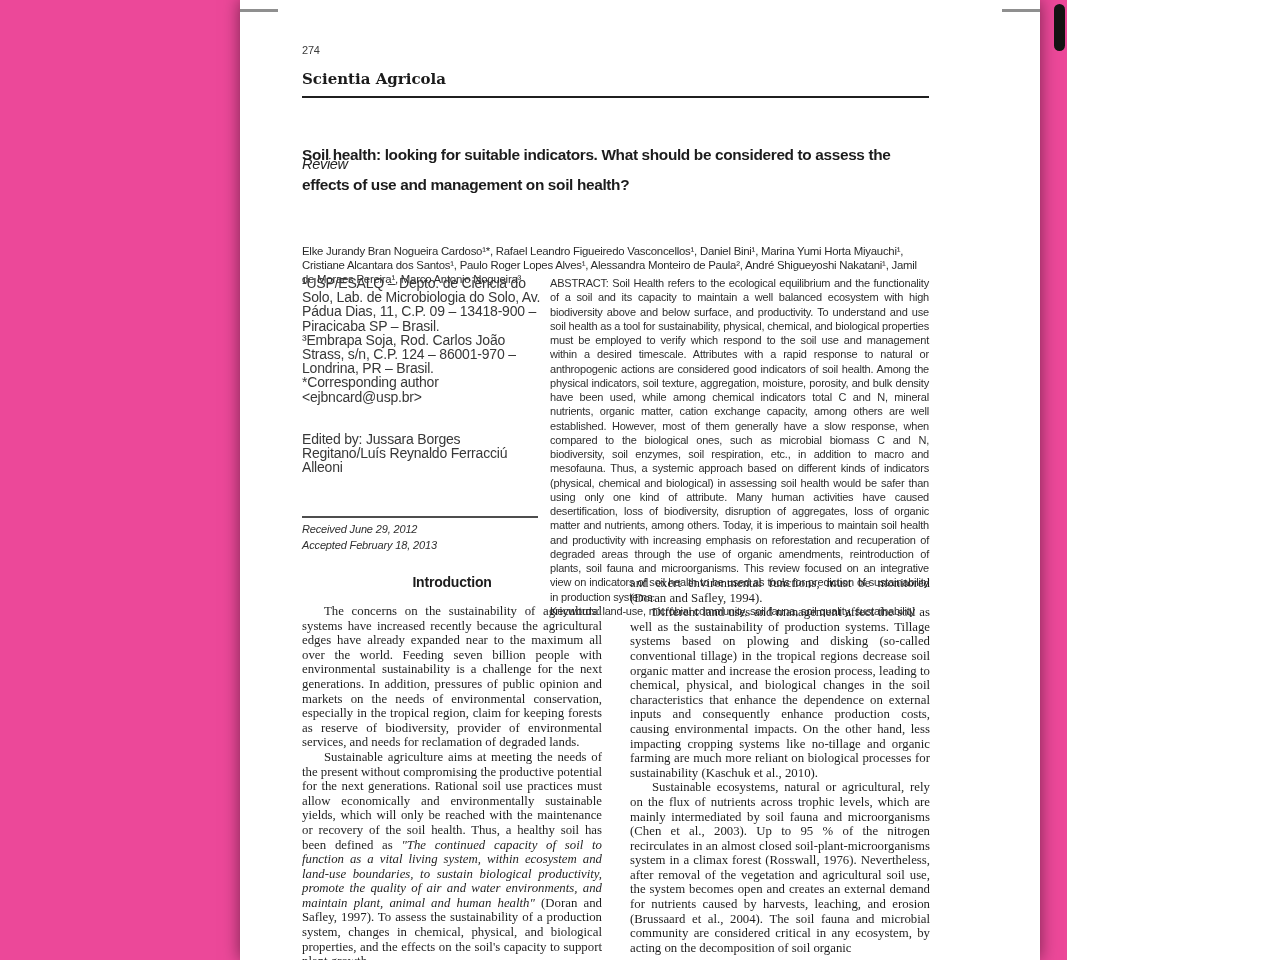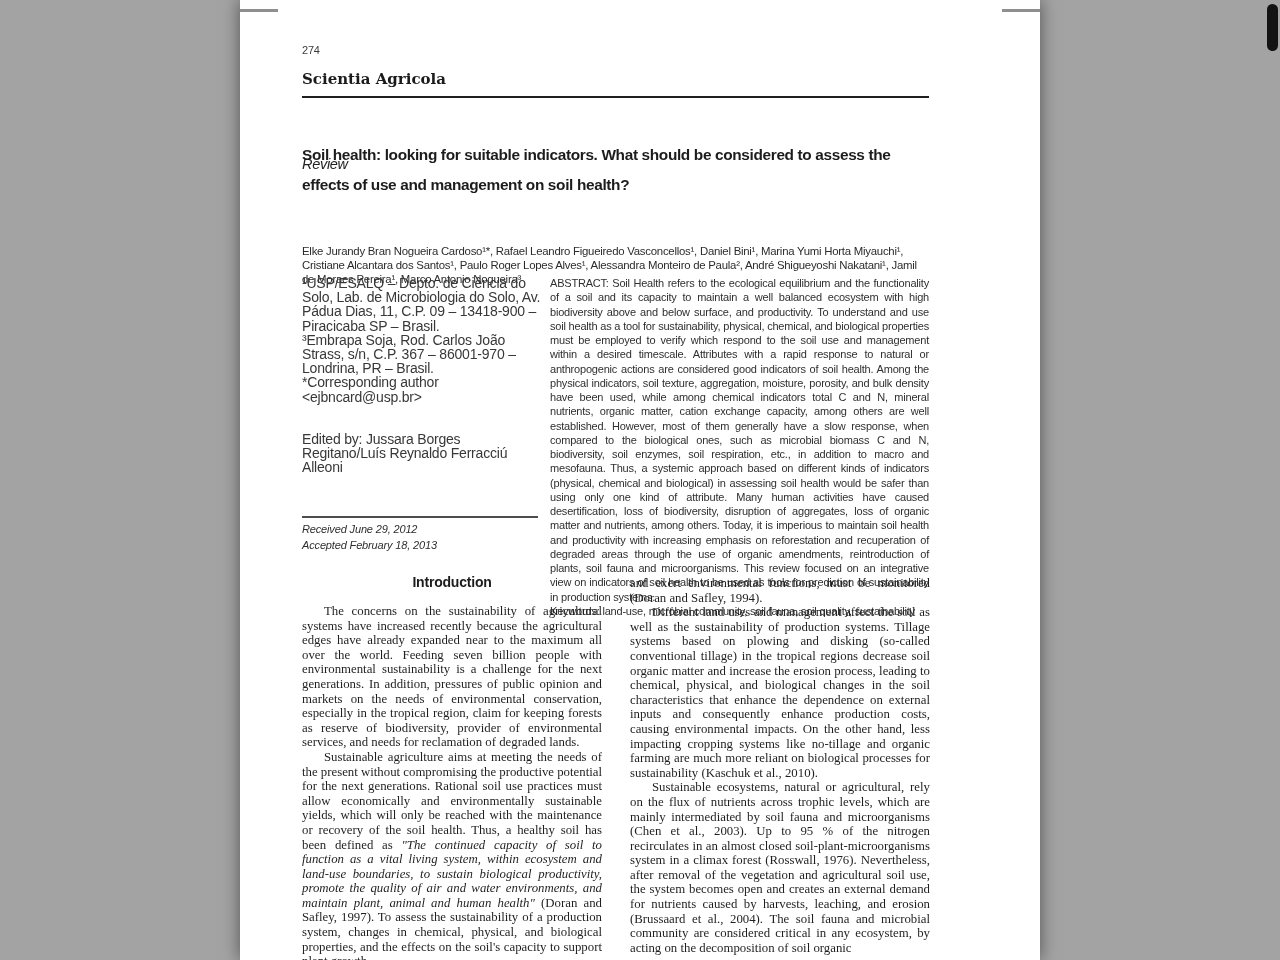--- a/index.html
+++ b/index.html
@@ -1,19 +1,19 @@
 <!DOCTYPE html>
 <html lang="en"><head>
 <meta charset="utf-8">
 <style>
   * { margin:0; padding:0; box-sizing:border-box; }
   html,body { width:1280px; height:960px; overflow:hidden; }
   body { font-family:"Liberation Sans", sans-serif; }
 
-  .viewer { position:relative; width:1280px; height:960px; background:#a3a3a3; }
+  .viewer { position:relative; width:1067px; height:960px; background:#ec4899; }
 
   .page {
     position:absolute; left:240px; top:0; width:800px; height:960px;
     background:#ffffff; overflow:hidden;
     box-shadow:0 0 16px rgba(0,0,0,.5);
   }
 
   .corner-mark { position:absolute; top:9px; width:38px; height:3px; background:#8f8f8f; }
   .corner-mark.left { left:0; }
   .corner-mark.right { right:0; }
@@ -88,21 +88,21 @@
     <div class="page-number">274</div>
     <div class="journal-name">Scientia Agricola</div>
     <div class="header-rule"></div>
 
     <div class="article-type">Review</div>
     <h1 class="article-title">Soil health: looking for suitable indicators. What should be considered to assess the effects of use and management on soil health?</h1>
     <div class="authors">Elke Jurandy Bran Nogueira Cardoso¹*, Rafael Leandro Figueiredo Vasconcellos¹, Daniel Bini¹, Marina Yumi Horta Miyauchi¹, Cristiane Alcantara dos Santos¹, Paulo Roger Lopes Alves¹, Alessandra Monteiro de Paula², André Shigueyoshi Nakatani¹, Jamil de Moraes Pereira¹, Marco Antonio Nogueira³</div>
 
     <div class="left-meta">
       <div class="affiliation">¹USP/ESALQ – Depto. de Ciência do Solo, Lab. de Microbiologia do Solo, Av. Pádua Dias, 11, C.P. 09 – 13418-900 – Piracicaba SP – Brasil.</div>
-      <div class="affiliation">³Embrapa Soja, Rod. Carlos João Strass, s/n, C.P. 367 – 86001-970 – Londrina, PR – Brasil.</div>
+      <div class="affiliation">³Embrapa Soja, Rod. Carlos João Strass, s/n, C.P. 124 – 86001-970 – Londrina, PR – Brasil.</div>
       <div class="affiliation">*Corresponding author &lt;ejbncard@usp.br&gt;</div>
       <div class="edited-by">Edited by: Jussara Borges Regitano/Luís Reynaldo Ferracciú Alleoni</div>
       <div class="left-rule"></div>
       <div class="date-line received">Received June 29, 2012</div>
       <div class="date-line accepted">Accepted February 18, 2013</div>
     </div>
 
     <div class="abstract">
       <div>ABSTRACT: Soil Health refers to the ecological equilibrium and the functionality of a soil and its capacity to maintain a well balanced ecosystem with high biodiversity above and below surface, and productivity. To understand and use soil health as a tool for sustainability, physical, chemical, and biological properties must be employed to verify which respond to the soil use and management within a desired timescale. Attributes with a rapid response to natural or anthropogenic actions are considered good indicators of soil health. Among the physical indicators, soil texture, aggregation, moisture, porosity, and bulk density have been used, while among chemical indicators total C and N, mineral nutrients, organic matter, cation exchange capacity, among others are well established. However, most of them generally have a slow response, when compared to the biological ones, such as microbial biomass C and N, biodiversity, soil enzymes, soil respiration, etc., in addition to macro and mesofauna. Thus, a systemic approach based on different kinds of indicators (physical, chemical and biological) in assessing soil health would be safer than using only one kind of attribute. Many human activities have caused desertification, loss of biodiversity, disruption of aggregates, loss of organic matter and nutrients, among others. Today, it is imperious to maintain soil health and productivity with increasing emphasis on reforestation and recuperation of degraded areas through the use of organic amendments, reintroduction of plants, soil fauna and microorganisms. This review focused on an integrative view on indicators of soil health to be used as tools for prediction of sustainability in production systems.</div>
       <div class="keywords">Keywords: land-use, microbial community, soil fauna, soil quality, sustainability</div>

